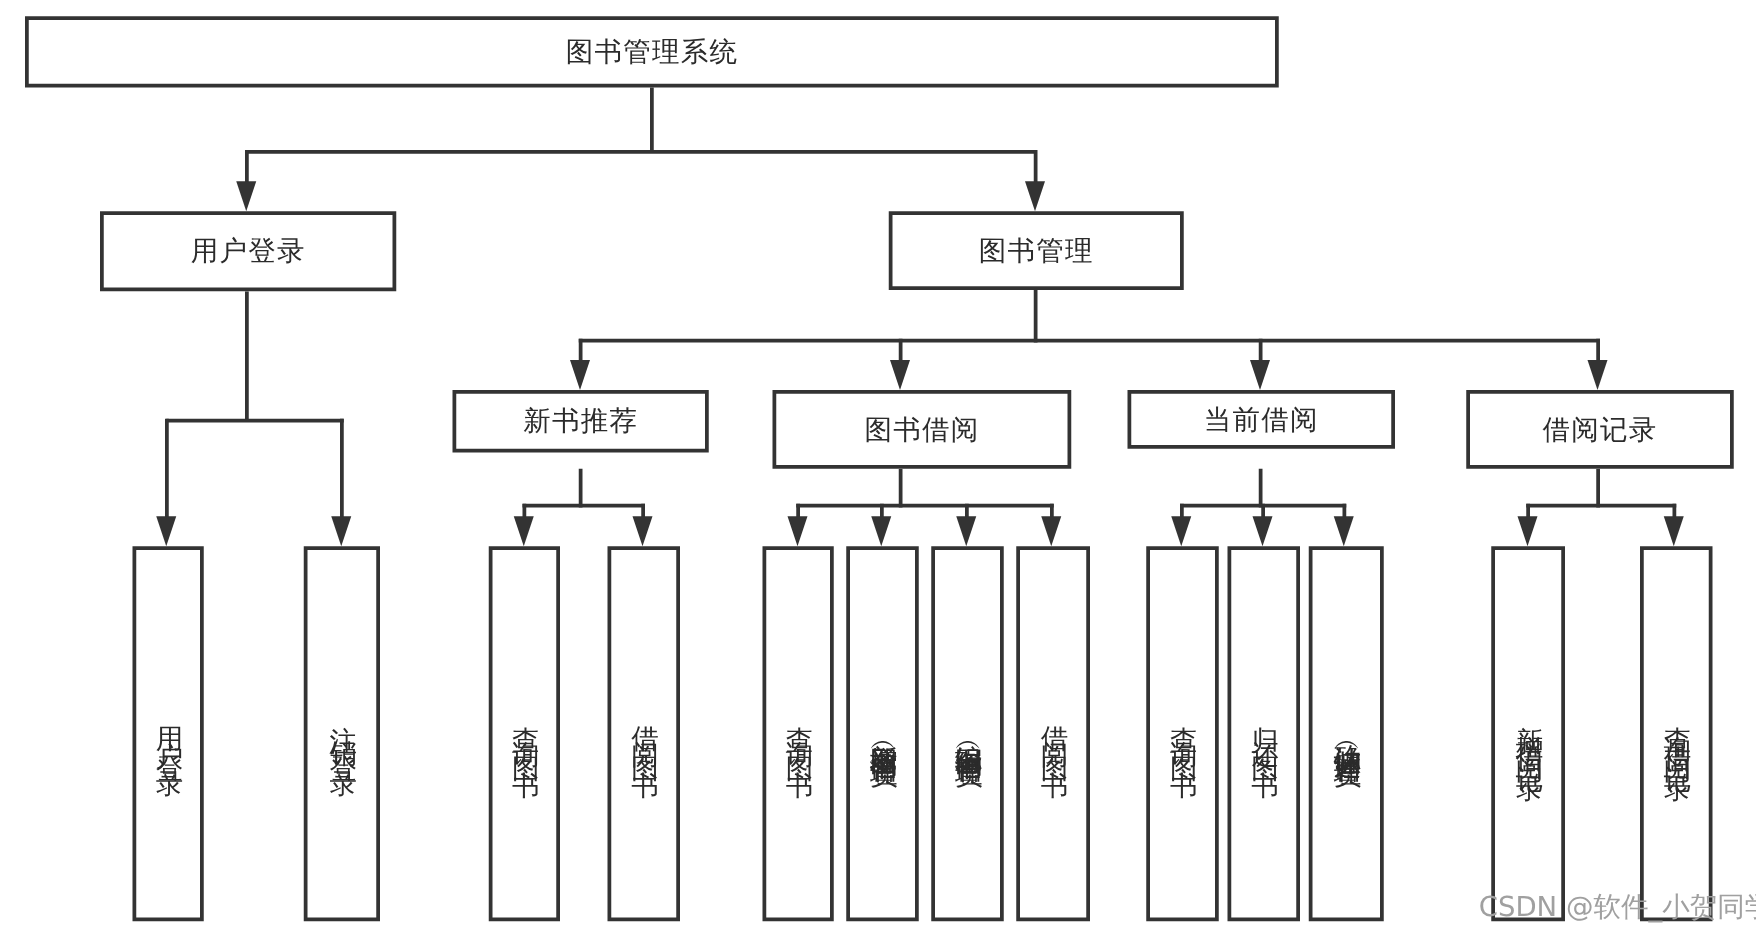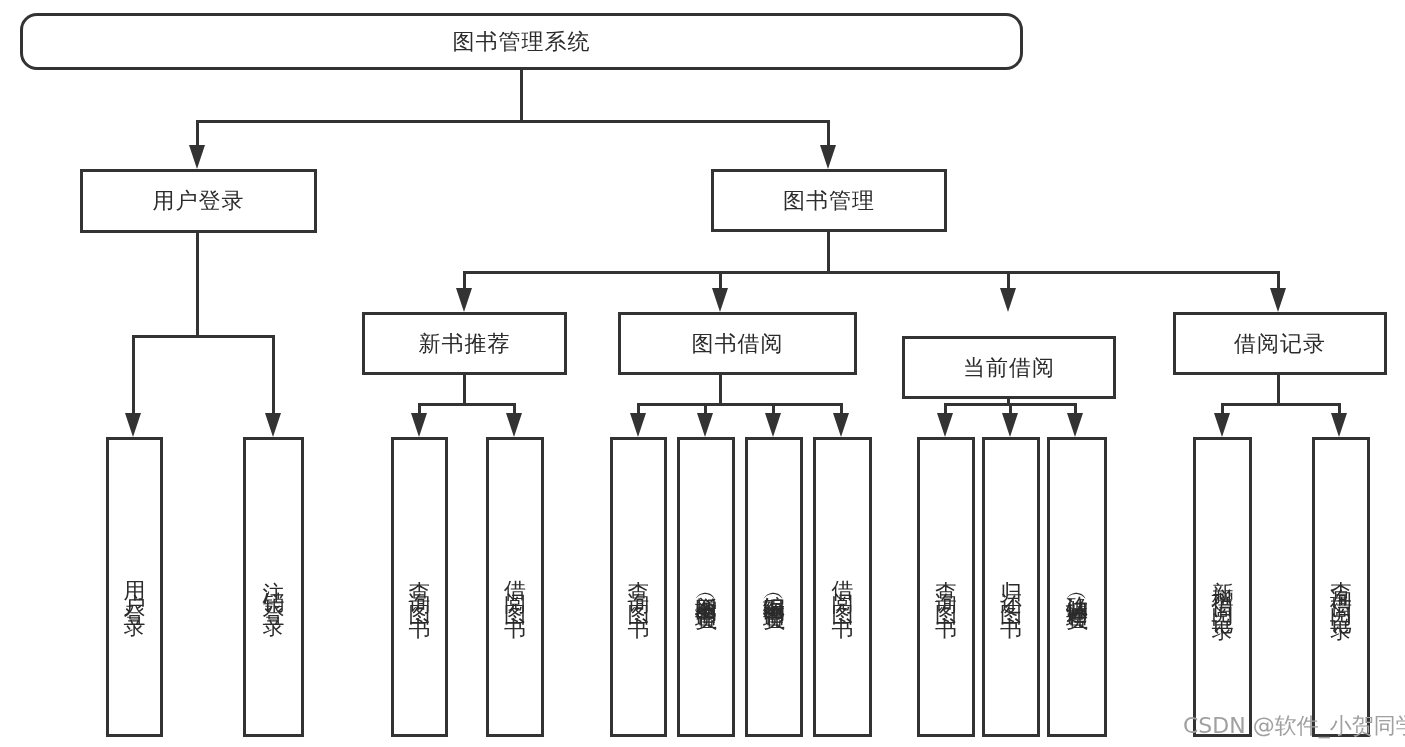--- a/index.html
+++ b/index.html
@@ -134,38 +134,38 @@
   <div class="vline" style="left:1074px; top:403px; height:14px;"></div>
   <div class="arrowhead" style="left:1067px; top:413px;"></div>
 
   <div class="vline" style="left:1277px; top:375px; height:31px;"></div>
   <div class="hline" style="left:1221px; top:403px; width:120px;"></div>
   <div class="vline" style="left:1221px; top:403px; height:14px;"></div>
   <div class="arrowhead" style="left:1214px; top:413px;"></div>
   <div class="vline" style="left:1338px; top:403px; height:14px;"></div>
   <div class="arrowhead" style="left:1331px; top:413px;"></div>
 
-  <div class="node" style="left:20px; top:13px; width:1003px; height:57px;border-radius:17px;">
+  <div class="node" style="left:20px; top:13px; width:1003px; height:57px;">
     <span>图书管理系统</span>
   </div>
 
   <div class="node" style="left:80px; top:169px; width:237px; height:64px;">
     <span>用户登录</span>
   </div>
   <div class="node" style="left:711px; top:169px; width:236px; height:63px;">
     <span>图书管理</span>
   </div>
 
-  <div class="node" style="left:362px; top:312px; width:205px; height:63px;">
+  <div class="node" style="left:362px; top:312px; width:205px; height:50px;">
     <span>新书推荐</span>
   </div>
   <div class="node" style="left:618px; top:312px; width:239px; height:63px;">
     <span>图书借阅</span>
   </div>
-  <div class="node" style="left:902px; top:312px; width:214px; height:63px;margin-top:24px;">
+  <div class="node" style="left:902px; top:312px; width:214px; height:47px;">
     <span>当前借阅</span>
   </div>
   <div class="node" style="left:1173px; top:312px; width:214px; height:63px;">
     <span>借阅记录</span>
   </div>
 
   <div class="leaf" style="left:106px; width:57px;">
     <span>用户登录</span>
   </div>
   <div class="leaf" style="left:243px; width:61px;">

